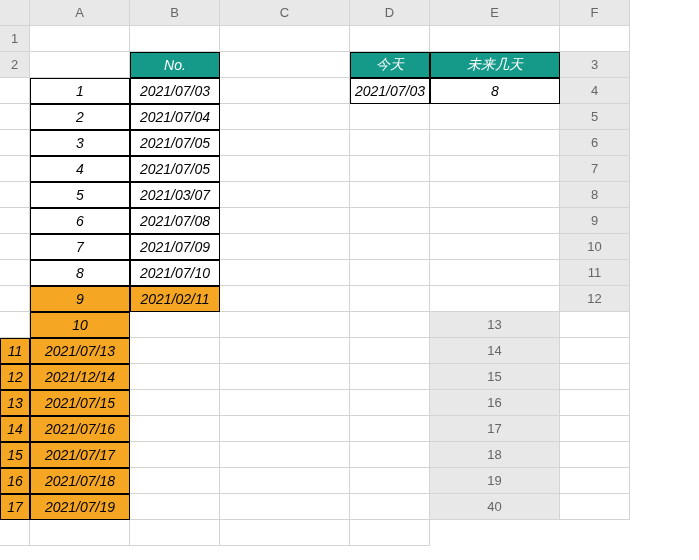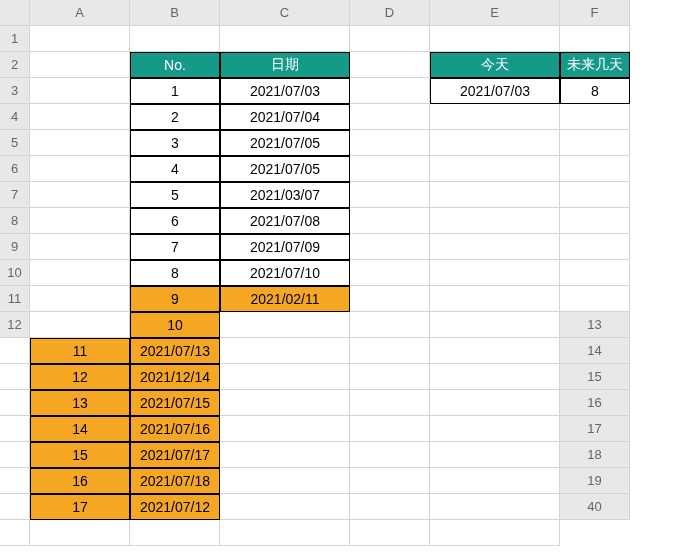--- a/index.html
+++ b/index.html
@@ -51,20 +51,21 @@
     }
     .data-cell {
       border: 1px solid #000;
       background: #fff;
     }
     .highlight {
       background: #f5a623;
     }
     .center {
       justify-content: center;
+      font-style: italic;
     }
   </style>
 </head>
 <body>
 
 <div class="spreadsheet">
 
   <div class="cell corner"></div>
   <div class="cell header-cell">A</div>
   <div class="cell header-cell">B</div>
@@ -77,21 +78,20 @@
   <div class="cell"></div>
   <div class="cell"></div>
   <div class="cell"></div>
   <div class="cell"></div>
   <div class="cell"></div>
   <div class="cell"></div>
 
   <div class="cell row-header">2</div>
   <div class="cell"></div>
   <div class="cell teal-header center">No.</div>
-  <div class="cell teal-header center">日期</div>
   <div class="cell"></div>
   <div class="cell teal-header center">今天</div>
   <div class="cell teal-header center">未来几天</div>
 
   <div class="cell row-header">3</div>
   <div class="cell"></div>
   <div class="cell data-cell center">1</div>
   <div class="cell data-cell center">2021/07/03</div>
   <div class="cell"></div>
   <div class="cell data-cell center">2021/07/03</div>
@@ -212,21 +212,21 @@
   <div class="cell"></div>
   <div class="cell data-cell center highlight">16</div>
   <div class="cell data-cell center highlight">2021/07/18</div>
   <div class="cell"></div>
   <div class="cell"></div>
   <div class="cell"></div>
 
   <div class="cell row-header">19</div>
   <div class="cell"></div>
   <div class="cell data-cell center highlight">17</div>
-  <div class="cell data-cell center highlight">2021/07/12</div>
+  <div class="cell data-cell center highlight">2021/07/19</div>
   <div class="cell"></div>
   <div class="cell"></div>
   <div class="cell"></div>
 
   <div class="cell row-header">40</div>
   <div class="cell"></div>
   <div class="cell"></div>
   <div class="cell"></div>
   <div class="cell"></div>
   <div class="cell"></div>

